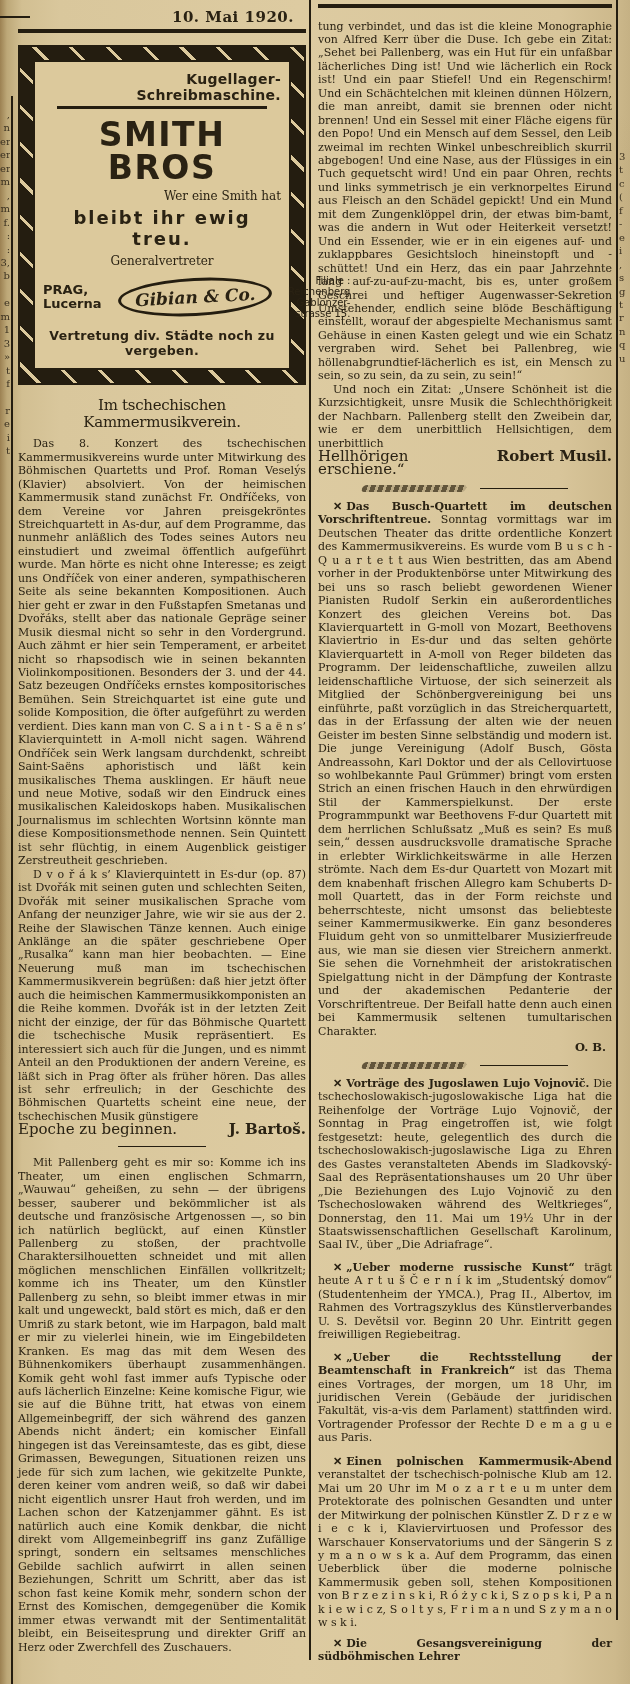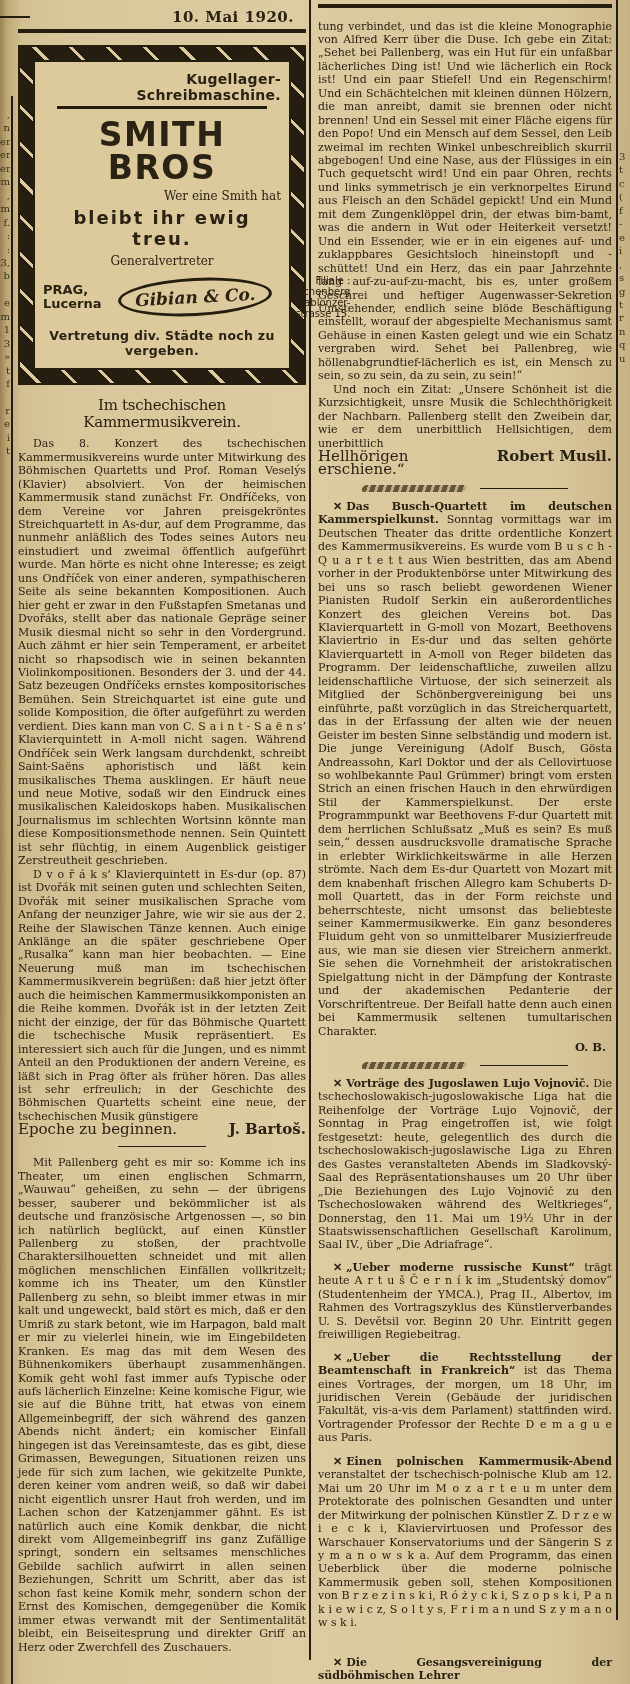--- a/index.html
+++ b/index.html
@@ -161,21 +161,21 @@
       <span>Hellhörigen erschiene.“</span>
       <span class="sig">Robert Musil.</span>
     </div>
 
     <div class="orn-row">
       <div class="smudge"></div>
       <div class="rule-short" style="margin:0;"></div>
     </div>
 
     <p class="t">
-      <span class="marker">✕</span><span class="lead">Das Busch-Quartett im deutschen Kammerspielkunst.</span>
+      <span class="marker">✕</span><span class="lead">Das Busch-Quartett im deutschen Vorschriftentreue.</span>
       <span>Sonntag vormittags war im Deutschen Theater das dritte ordentliche Konzert des Kammermusikvereins. Es wurde vom B u s c h - Q u a r t e t t aus Wien bestritten, das am Abend vorher in der Produktenbörse unter Mitwirkung des bei uns so rasch beliebt gewordenen Wiener Pianisten Rudolf Serkin ein außerordentliches Konzert des gleichen Vereins bot. Das Klavierquartett in G-moll von Mozart, Beethovens Klaviertrio in Es-dur und das selten gehörte Klavierquartett in A-moll von Reger bildeten das Programm. Der leidenschaftliche, zuweilen allzu leidenschaftliche Virtuose, der sich seinerzeit als Mitglied der Schönbergvereinigung bei uns einführte, paßt vorzüglich in das Streicherquartett, das in der Erfassung der alten wie der neuen Geister im besten Sinne selbständig und modern ist. Die junge Vereinigung (Adolf Busch, Gösta Andreassohn, Karl Doktor und der als Cellovirtuose so wohlbekannte Paul Grümmer) bringt vom ersten Strich an einen frischen Hauch in den ehrwürdigen Stil der Kammerspielkunst. Der erste Programmpunkt war Beethovens F-dur Quartett mit dem herrlichen Schlußsatz „Muß es sein? Es muß sein,“ dessen ausdrucksvolle dramatische Sprache in erlebter Wirklichkeitswärme in alle Herzen strömte. Nach dem Es-dur Quartett von Mozart mit dem knabenhaft frischen Allegro kam Schuberts D-moll Quartett, das in der Form reichste und beherrschteste, nicht umsonst das beliebteste seiner Kammermusikwerke. Ein ganz besonderes Fluidum geht von so unmittelbarer Musizierfreude aus, wie man sie diesen vier Streichern anmerkt. Sie sehen die Vornehmheit der aristokratischen Spielgattung nicht in der Dämpfung der Kontraste und der akademischen Pedanterie der Vorschriftentreue. Der Beifall hatte denn auch einen bei Kammermusik seltenen tumultarischen Charakter.</span>
     </p>
     <div class="sigline">O. B.</div>
 
     <div class="orn-row">
       <div class="smudge"></div>
       <div class="rule-short" style="margin:0;"></div>
     </div>
 
 
@@ -184,21 +184,21 @@
       <span>Die tschechoslowakisch-jugoslowakische Liga hat die Reihenfolge der Vorträge Lujo Vojnovič, der Sonntag in Prag eingetroffen ist, wie folgt festgesetzt: heute, gelegentlich des durch die tschechoslowakisch-jugoslawische Liga zu Ehren des Gastes veranstalteten Abends im Sladkovský-Saal des Repräsentationshauses um 20 Uhr über „Die Beziehungen des Lujo Vojnovič zu den Tschechoslowaken während des Weltkrieges“, Donnerstag, den 11. Mai um 19½ Uhr in der Staatswissenschaftlichen Gesellschaft Karolinum, Saal IV., über „Die Adriafrage“.</span>
     </p>
     <p class="t" style="margin-bottom:9px;">
       <span class="marker">✕</span><span class="lead">„Ueber moderne russische Kunst“</span>
       <span>trägt heute A r t u š Č e r n í k im „Studentský domov“ (Studentenheim der YMCA.), Prag II., Albertov, im Rahmen des Vortragszyklus des Künstlerverbandes U. S. Devětsil vor. Beginn 20 Uhr. Eintritt gegen freiwilligen Regiebeitrag.</span>
     </p>
     <p class="t" style="margin-bottom:10px;">
       <span class="marker">✕</span><span class="lead">„Ueber die Rechtsstellung der Beamtenschaft in Frankreich“</span>
       <span>ist das Thema eines Vortrages, der morgen, um 18 Uhr, im juridischen Verein (Gebäude der juridischen Fakultät, vis-a-vis dem Parlament) stattfinden wird. Vortragender Professor der Rechte D e m a g u e aus Paris.</span>
     </p>
-    <p class="t" style="margin-bottom:26px;">
+    <p class="t" style="margin-bottom:7px;">
       <span class="marker">✕</span><span class="lead">Einen polnischen Kammermusik-Abend</span>
       <span>veranstaltet der tschechisch-polnische Klub am 12. Mai um 20 Uhr im M o z a r t e u m unter dem Protektorate des polnischen Gesandten und unter der Mitwirkung der polnischen Künstler Z. D r z e w i e c k i, Klaviervirtuosen und Professor des Warschauer Konservatoriums und der Sängerin S z y m a n o w s k a. Auf dem Programm, das einen Ueberblick über die moderne polnische Kammermusik geben soll, stehen Kompositionen von B r z e z i n s k i, R ó ż y c k i, S z o p s k i, P a n k i e w i c z, S o l t y s, F r i m a n und S z y m a n o w s k i.</span>
     </p>
     <p class="t">
       <span class="marker">✕</span><span class="lead">Die Gesangsvereinigung der südböhmischen Lehrer</span>
       
     </p>
 
   </div>
 

